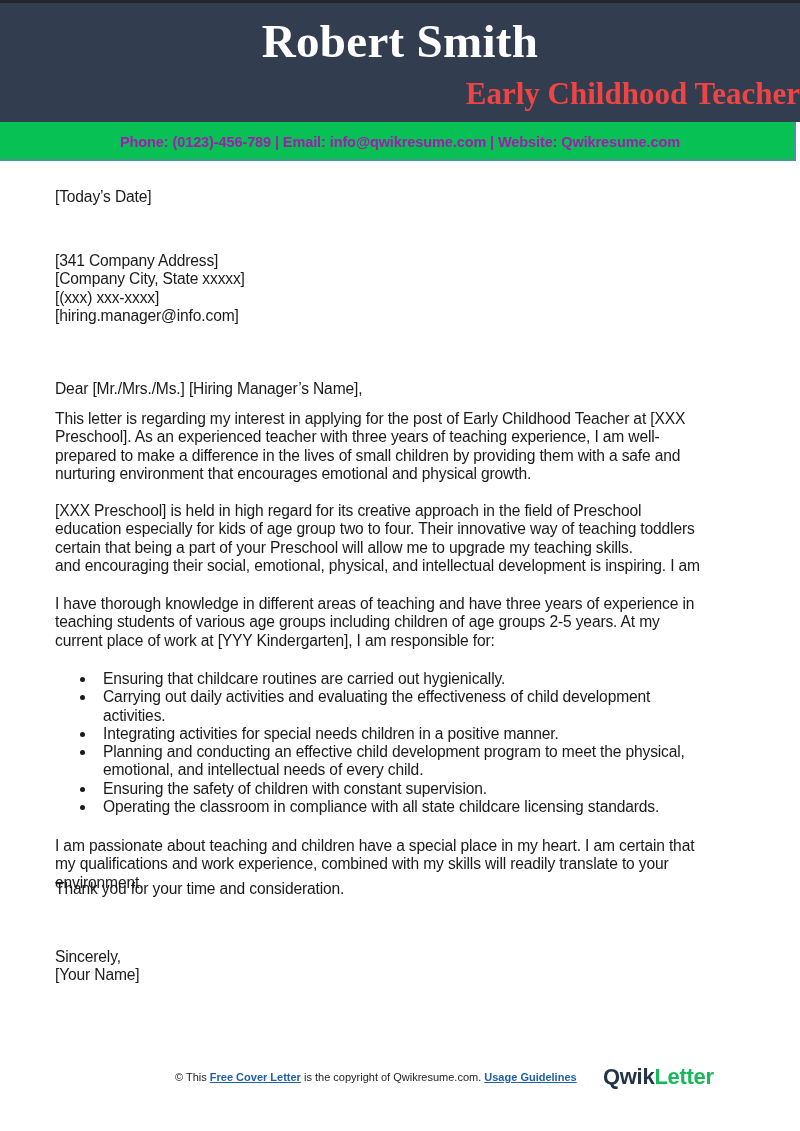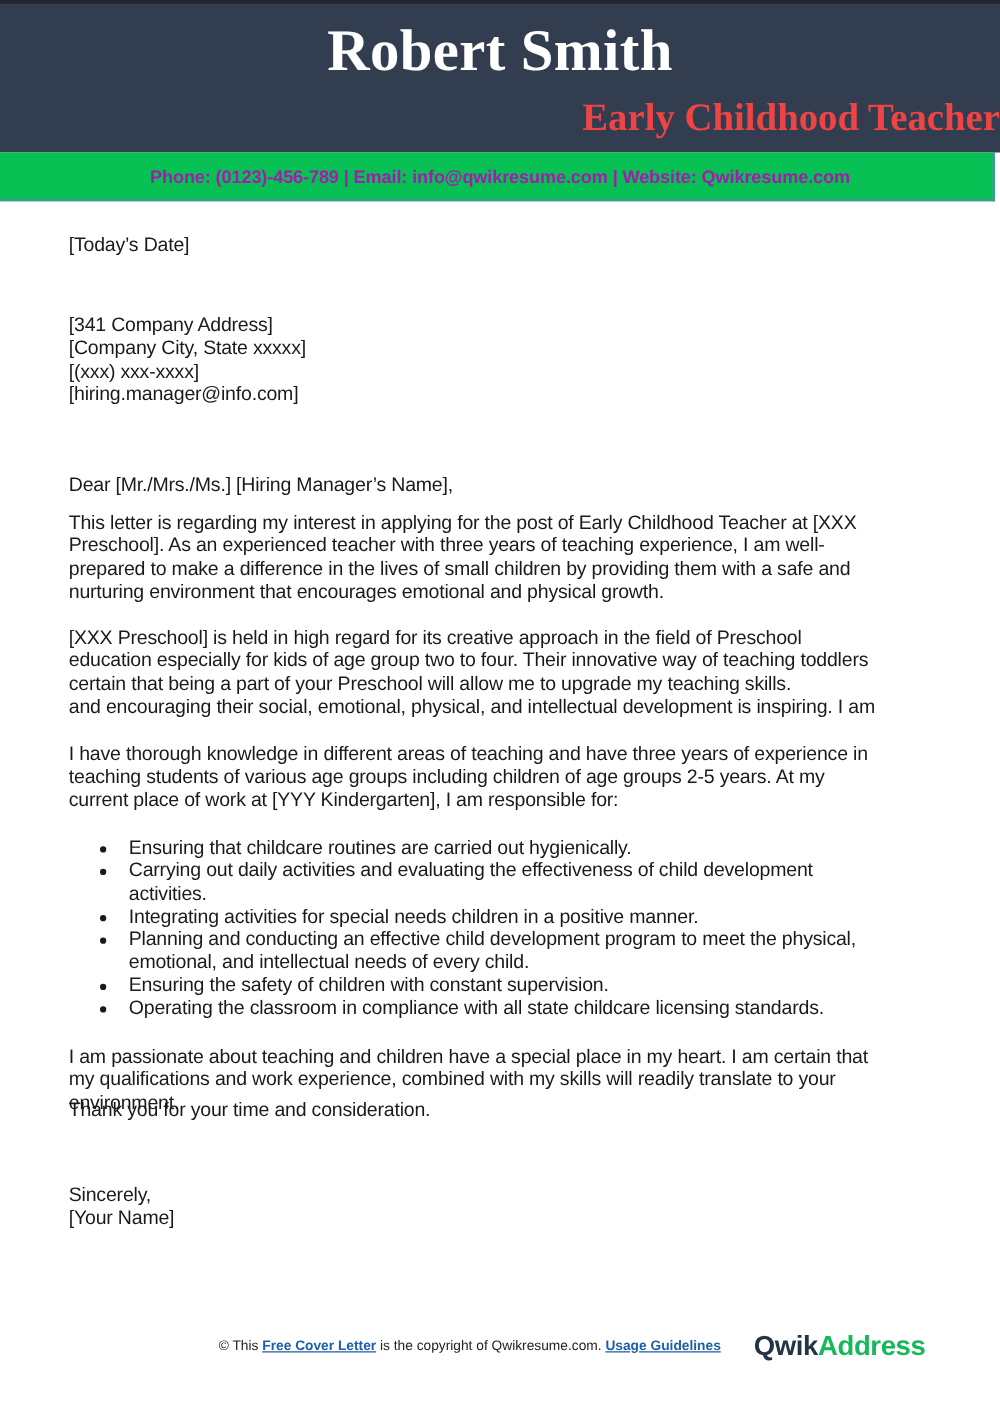--- a/index.html
+++ b/index.html
@@ -211,14 +211,14 @@
 <div class="body-text" style="top:948px;">
   <span class="line">Sincerely,</span>
   <span class="line">[Your Name]</span>
 </div>
 
 <div class="footer">
   <span>© This </span><a>Free Cover Letter</a><span> is the copyright of Qwikresume.com. </span><a>Usage Guidelines</a>
 </div>
 
 <div class="logo">
-  <span class="qwik">Qwik</span><span class="resume">Address</span>
+  <span class="qwik">Qwik</span><span class="resume">Letter</span>
 </div>
 
 </body></html>

